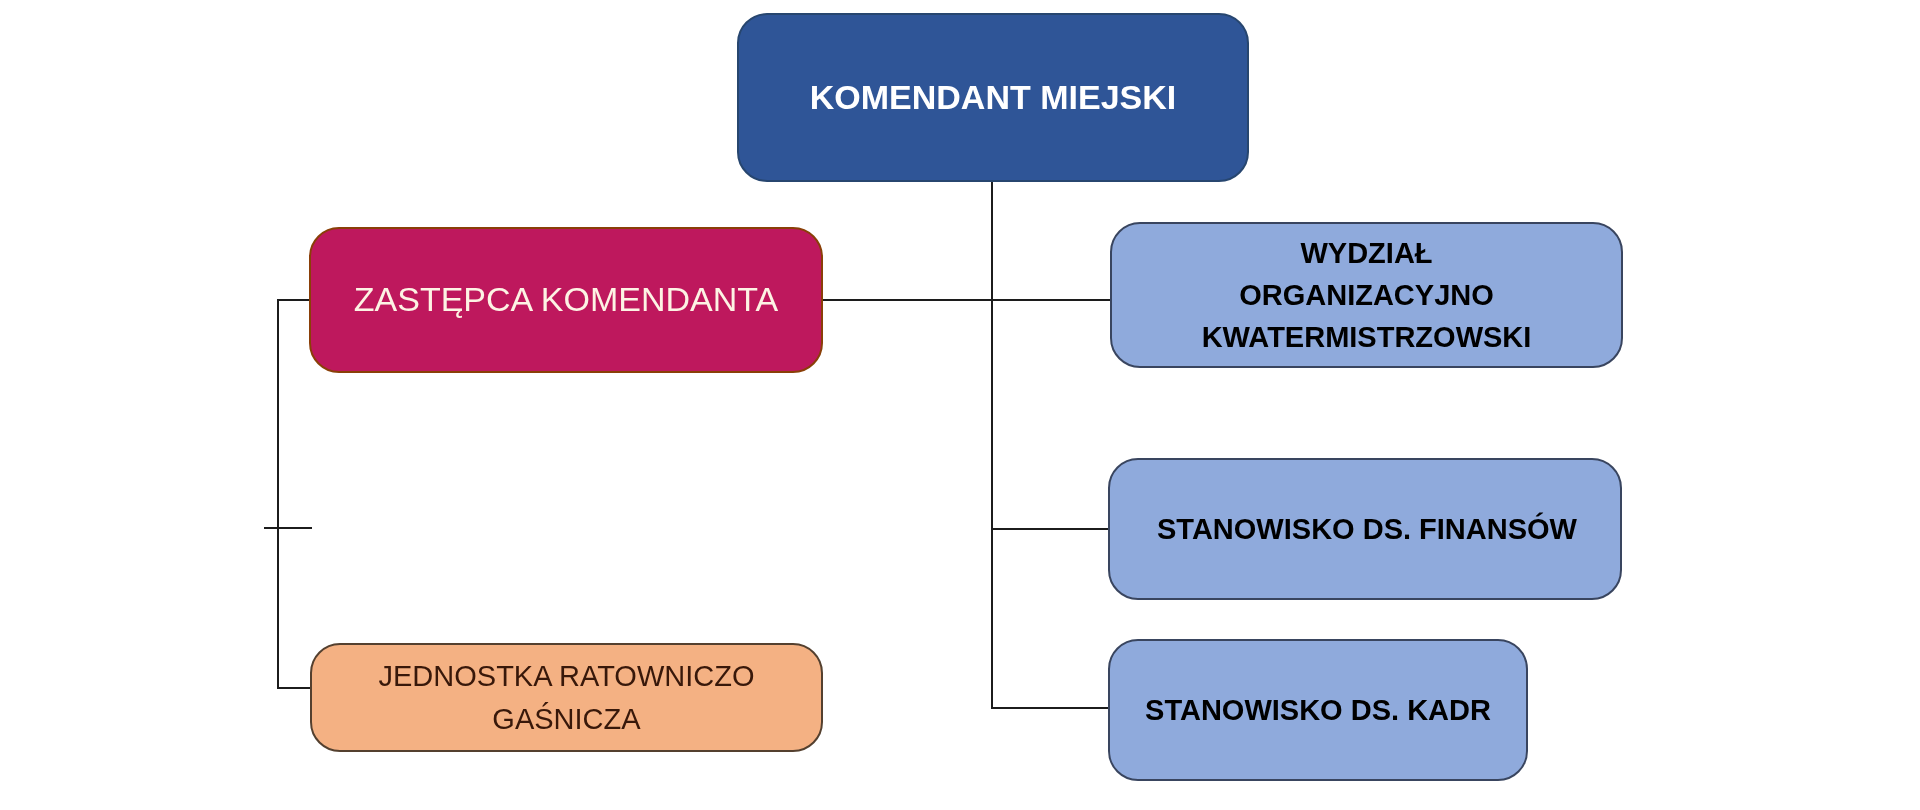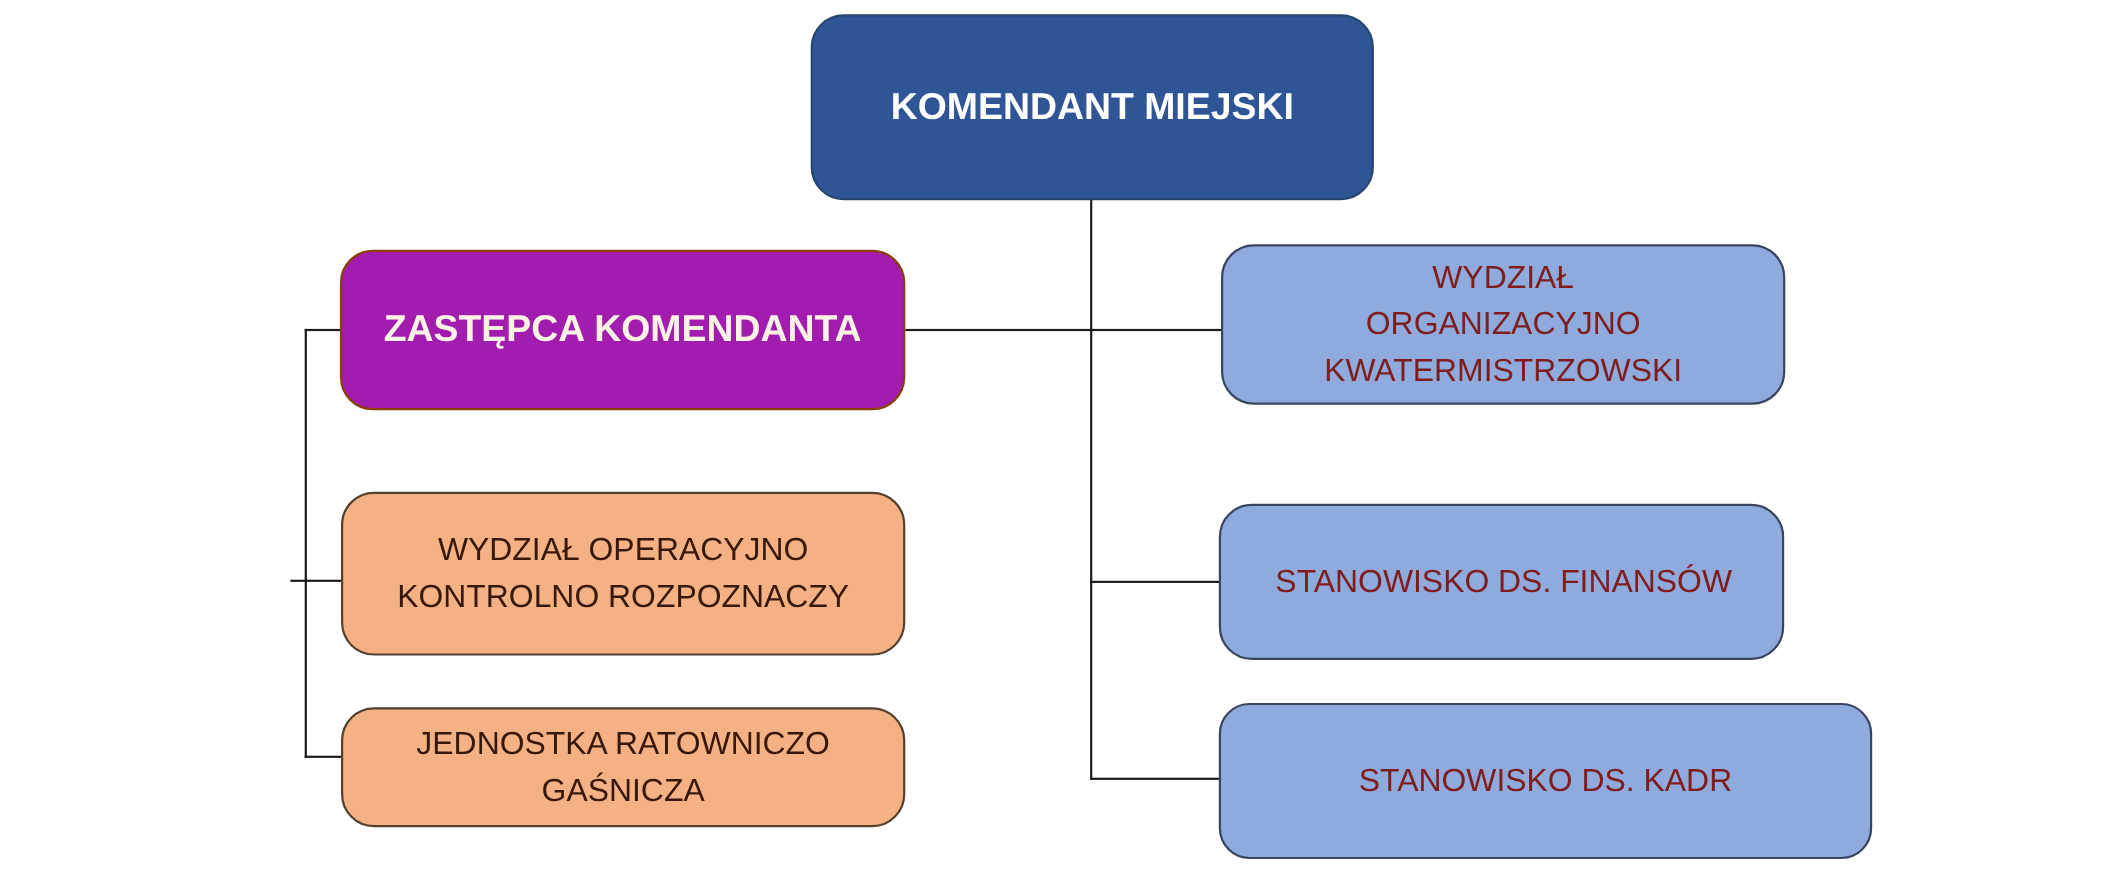--- a/index.html
+++ b/index.html
@@ -30,45 +30,45 @@
   .n-komendant {
     left: 737px; top: 13px; width: 512px; height: 169px;
     background: #2F5597;
     border: 2px solid #27466f;
     color: #ffffff;
     font-weight: bold;
     font-size: 34px;
   }
   .n-zastepca {
     left: 309px; top: 227px; width: 514px; height: 146px;
-    background: #a21caf;
+    background: #be185d;
     border: 2px solid #8a3f08;
     color: #FDF3E4;
-    font-weight: bold;
+    font-weight: normal;
     font-size: 34px;
   }
   .peach {
     background: #F4B183;
     border: 2px solid #54402f;
     color: #38180a;
     font-size: 29px;
     font-weight: 400;
   }
   .periwinkle {
     background: #8FAADC;
     border: 2px solid #39455f;
-    color: #7f1d1d;
+    color: #000000;
     font-size: 29px;
-    font-weight: 400;
+    font-weight: 700;
   }
   .n-operacyjno { left: 310px; top: 447px; width: 513px; height: 149px; }
   .n-jednostka  { left: 310px; top: 643px; width: 513px; height: 109px; }
   .n-org        { left: 1110px; top: 222px; width: 513px; height: 146px; }
   .n-finansow   { left: 1108px; top: 458px; width: 514px; height: 142px; padding-left: 24px; }
-  .n-kadr       { left: 1108px; top: 639px; width: 594px; height: 142px; border-radius: 28px; }
+  .n-kadr       { left: 1108px; top: 639px; width: 420px; height: 142px; }
 
   .line {
     position: absolute;
     background: #1c1c1c;
   }
   .l-main-v   { left: 991px; top: 157px; width: 2px;  height: 552px; }
   .l-main-h   { left: 823px; top: 299px; width: 287px; height: 2px; }
   .l-fin      { left: 991px; top: 528px; width: 119px; height: 2px; }
   .l-kadr-h   { left: 991px; top: 707px; width: 119px; height: 2px; }
   .l-left-v   { left: 277px; top: 299px; width: 2px;  height: 390px; }
@@ -87,22 +87,20 @@
   <div class="line l-kadr-h"></div>
   <div class="line l-left-v"></div>
   <div class="line l-left-top"></div>
   <div class="line l-left-mid"></div>
   <div class="line l-left-bot"></div>
 
   <div class="node n-komendant">KOMENDANT MIEJSKI</div>
 
   <div class="node n-zastepca">ZASTĘPCA KOMENDANTA</div>
 
-  <div class="node peach n-operacyjno">WYDZIAŁ OPERACYJNO
-KONTROLNO ROZPOZNACZY</div>
 
   <div class="node peach n-jednostka">JEDNOSTKA RATOWNICZO
 GAŚNICZA</div>
 
   <div class="node periwinkle n-org">WYDZIAŁ
 ORGANIZACYJNO
 KWATERMISTRZOWSKI</div>
 
   <div class="node periwinkle n-finansow">STANOWISKO DS. FINANSÓW</div>
 

